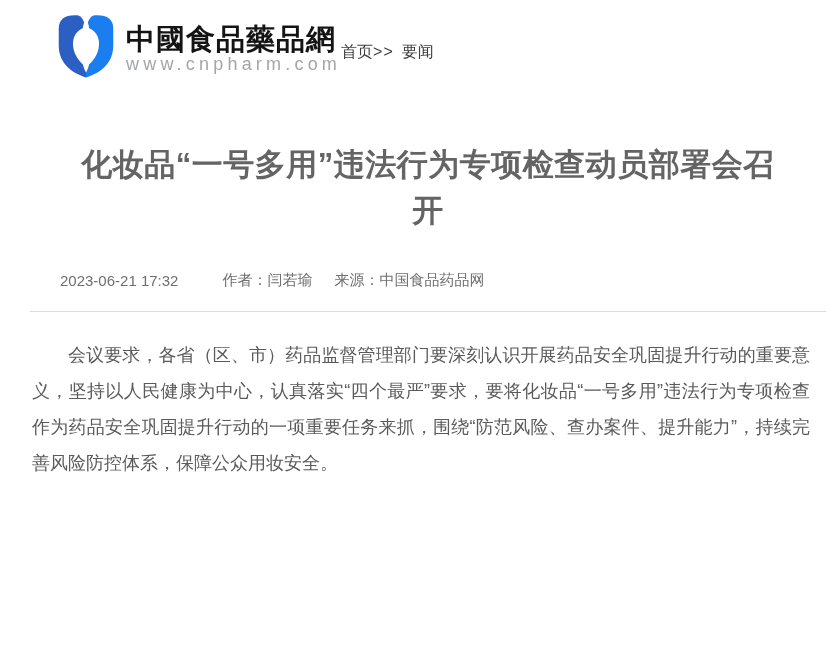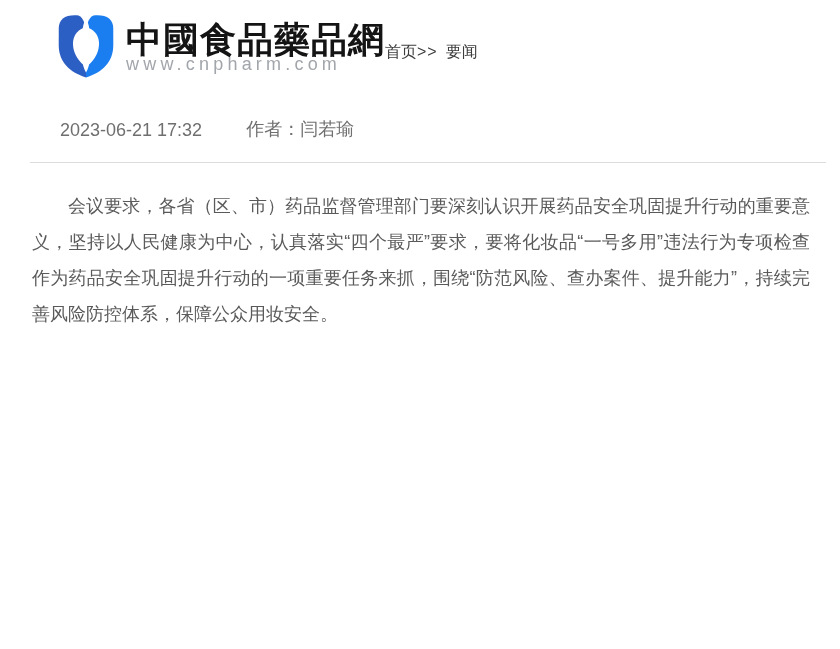--- a/index.html
+++ b/index.html
@@ -23,21 +23,21 @@
     display: flex;
     align-items: center;
     text-decoration: none;
     cursor: pointer;
   }
   .logo-mark { display: block; flex: 0 0 auto; }
   .logo-text-block { margin-left: 9px; }
   .site-name {
     font-family: "DejaVu Serif", serif;
     font-weight: 900;
-    font-size: 36px;
+    font-size: 29px;
     line-height: 32px;
     color: #141414;
     letter-spacing: 1px;
     white-space: nowrap;
   }
   .site-url {
     font-size: 18px;
     line-height: 14px;
     color: #a2a6ab;
     letter-spacing: 4.2px;
@@ -65,24 +65,24 @@
     margin: 62px auto 0;
     text-align: center;
     font-size: 31px;
     line-height: 46px;
     font-weight: bold;
     color: #646464;
     letter-spacing: 0.5px;
   }
   .article-meta {
     display: flex;
-    align-items: flex-end;
+    align-items: center;
     margin-top: 37px;
     padding-left: 30px;
-    font-size: 18px;
+    font-size: 15px;
     color: #6f6f6f;
     white-space: nowrap;
   }
   .meta-author { margin-left: 44px; }
   .meta-source { margin-left: 22px; }
   .divider {
     margin-top: 21px;
     border: 0;
     border-top: 1px solid #dcdcdc;
     height: 0;
@@ -123,25 +123,29 @@
       </span>
     </a>
 
     <nav class="breadcrumb">
       <a>首页</a><span class="crumb-sep">&gt;&gt;</span><a class="crumb-current">要闻</a>
     </nav>
   </header>
 
   <main class="content">
 
+    <h1 class="article-title">化妆品“一号多用”违法行为专项检查动员部署会召开</h1>
 
     <div class="article-meta">
       <span class="meta-datetime">2023-06-21 17:32</span>
       <span class="meta-author">
         <span>作者：</span><span>闫若瑜</span>
+      </span>
+      <span class="meta-source">
+        <span>来源：</span><span>中国食品药品网</span>
       </span>
     </div>
 
     <hr class="divider">
 
     <article class="article-body">
       <p>会议要求，各省（区、市）药品监督管理部门要深刻认识开展药品安全巩固提升行动的重要意义，坚持以人民健康为中心，认真落实“四个最严”要求，要将化妆品“一号多用”违法行为专项检查作为药品安全巩固提升行动的一项重要任务来抓，围绕“防范风险、查办案件、提升能力”，持续完善风险防控体系，保障公众用妆安全。</p>
     </article>
 
   </main>

